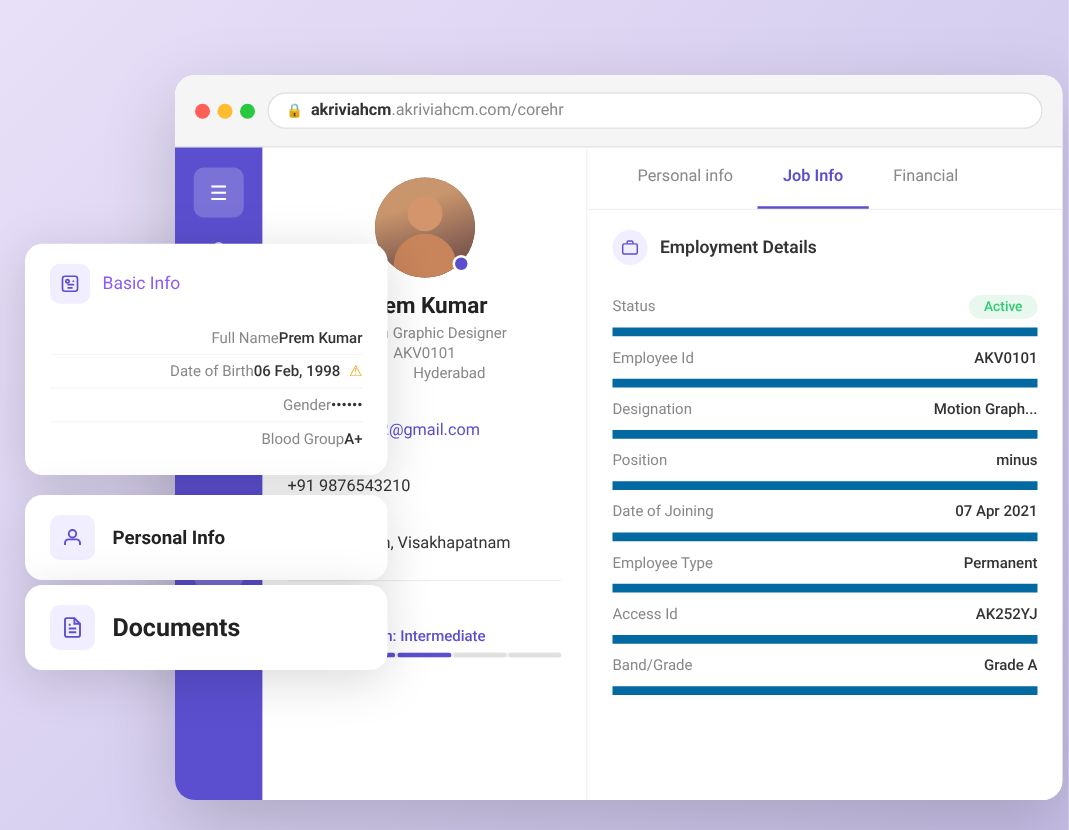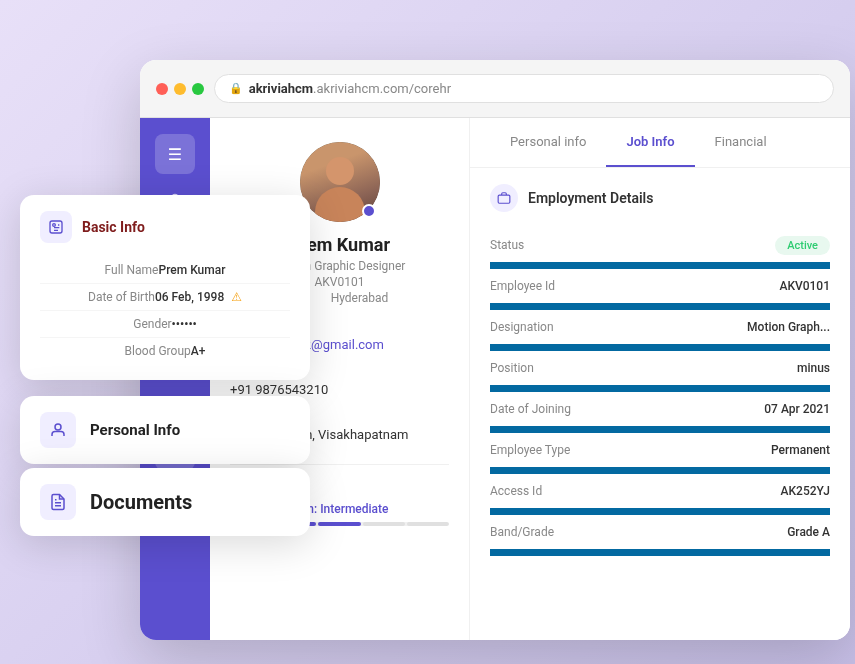--- a/index.html
+++ b/index.html
@@ -353,26 +353,26 @@
       border-radius: 8px;
       background: #f0eeff;
       display: flex;
       align-items: center;
       justify-content: center;
       color: #5b4fcf;
       font-size: 14px;
     }
     .card-title {
       font-size: 14px;
-      font-weight: 700;
-      color: #7f1d1d;
+      font-weight: 400;
+      color: #8b5cf6;
     }
     .info-row {
       display: flex;
-      justify-content: center;
+      justify-content: flex-end;
       padding: 6px 0;
       border-bottom: 1px solid #f5f5f5;
     }
     .info-row:last-child { border-bottom: none; }
     .info-key {
       font-size: 12px;
       color: #888;
     }
     .info-val {
       font-size: 12px;

